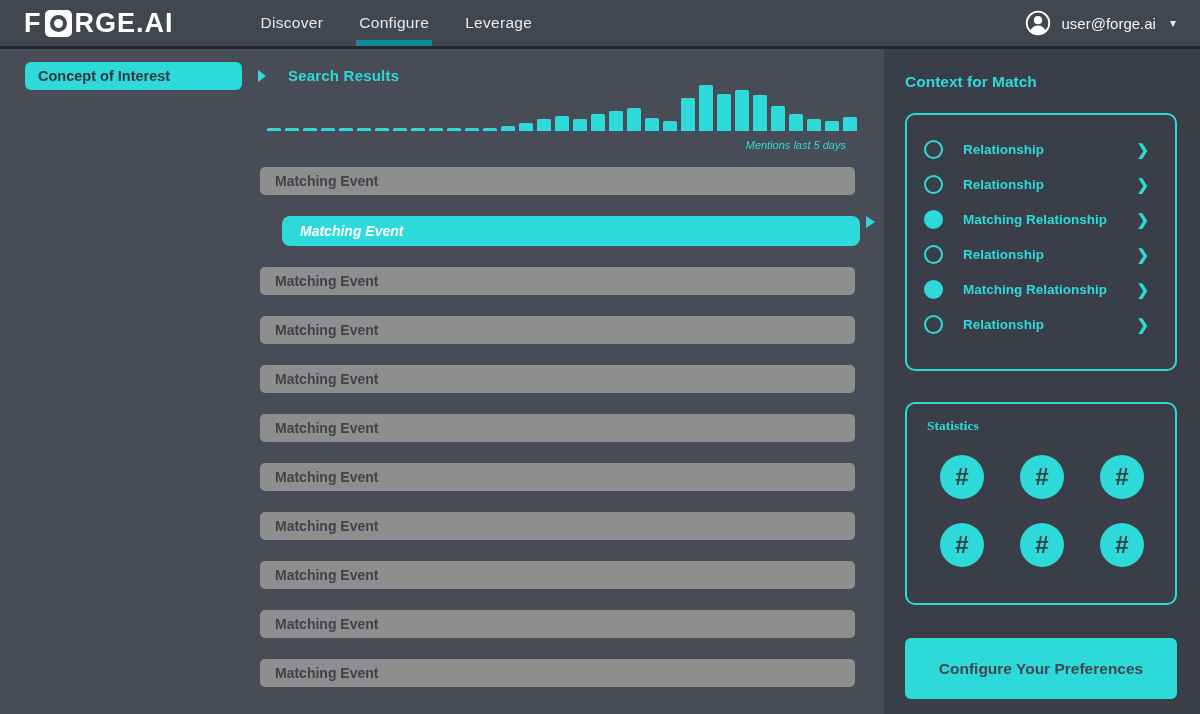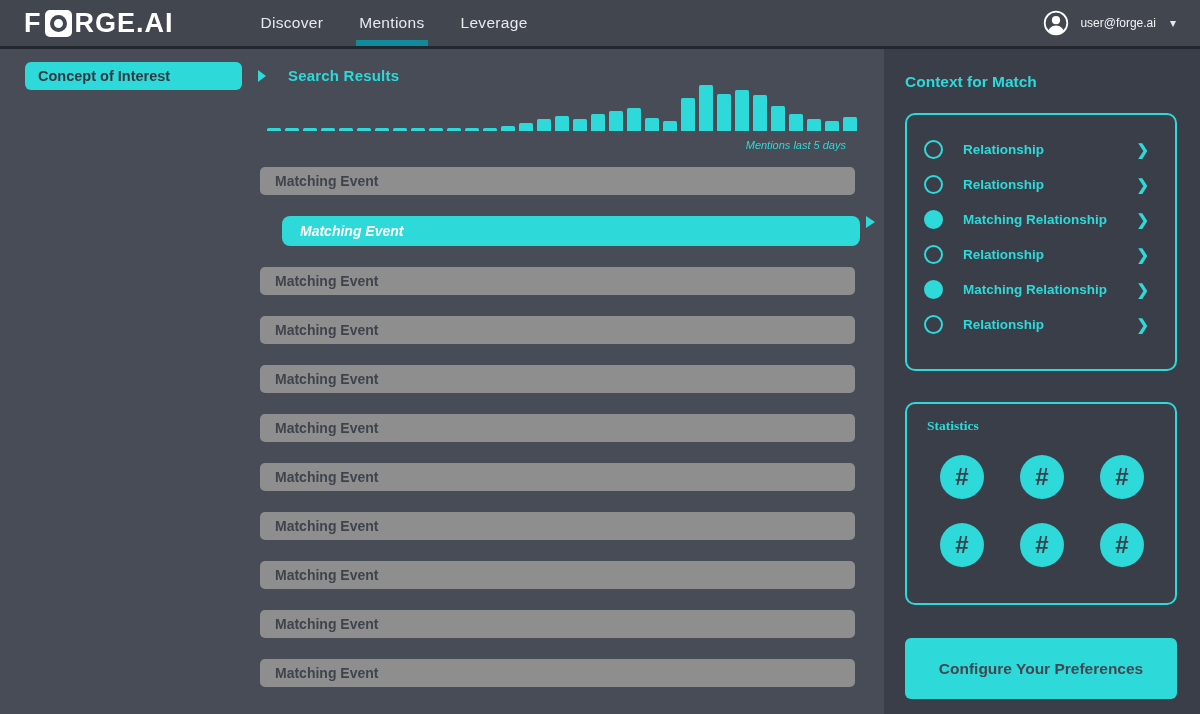--- a/index.html
+++ b/index.html
@@ -17,21 +17,21 @@
     letter-spacing:1px;cursor:pointer;}
   .logo-icon{width:27px;height:27px;background:#fff;border-radius:5px;display:inline-flex;
     align-items:center;justify-content:center;margin:0 2px;}
   .logo-ring{width:17px;height:17px;border:4.5px solid var(--nav-bg);border-radius:50%;background:#fff;}
   nav{display:flex;align-items:stretch;gap:30px;margin-left:84px;}
   .nav-item{position:relative;display:flex;align-items:center;color:#e7e9ec;font-size:15.5px;
     letter-spacing:.3px;cursor:pointer;padding:0 3px;}
   .nav-item.active::after{content:"";position:absolute;left:0;right:0;bottom:0;height:6px;
     background:var(--teal-dark);}
   .user{margin-left:auto;display:flex;align-items:center;gap:11px;color:#fff;cursor:pointer;}
-  .user-email{font-size:12px;color:#f2f3f5;}
+  .user-email{font-size:15px;color:#f2f3f5;}
   .caret{font-size:12px;color:#e7e9ec;margin-left:3px;}
 
   
   main{position:absolute;top:49px;left:0;width:884px;bottom:0;background:var(--main-bg);}
   .search-pill{position:absolute;left:25px;top:13px;width:217px;height:28px;background:var(--teal);
     border-radius:6px;display:flex;align-items:center;padding:0 10px 0 13px;}
   .search-pill input{flex:1;border:none;outline:none;background:transparent;font-family:"Liberation Sans",sans-serif;
     font-size:14.5px;font-weight:700;color:#333842;}
   .results-header{position:absolute;left:258px;top:18px;display:flex;align-items:center;gap:9px;}
   .play-icon{width:0;height:0;border-left:8px solid var(--teal);border-top:6px solid transparent;
@@ -85,21 +85,21 @@
 <header>
   <div class="logo">
     <span>F</span>
     <span class="logo-icon">
       <span class="logo-ring"></span>
     </span>
     <span>RGE.AI</span>
   </div>
   <nav id="nav-items">
       <div class="nav-item">Discover</div>
-      <div class="nav-item active">Mentions</div>
+      <div class="nav-item active">Configure</div>
       <div class="nav-item">Leverage</div>
     </nav>
   <div class="user">
     <svg width="26" height="26" viewBox="0 0 26 26">
       <defs>
           <clipPath id="avclip">
             <circle cx="13" cy="13" r="11"></circle>
           </clipPath>
         </defs>
       <circle cx="13" cy="13" r="11.3" fill="none" stroke="#ffffff" stroke-width="1.8"></circle>

